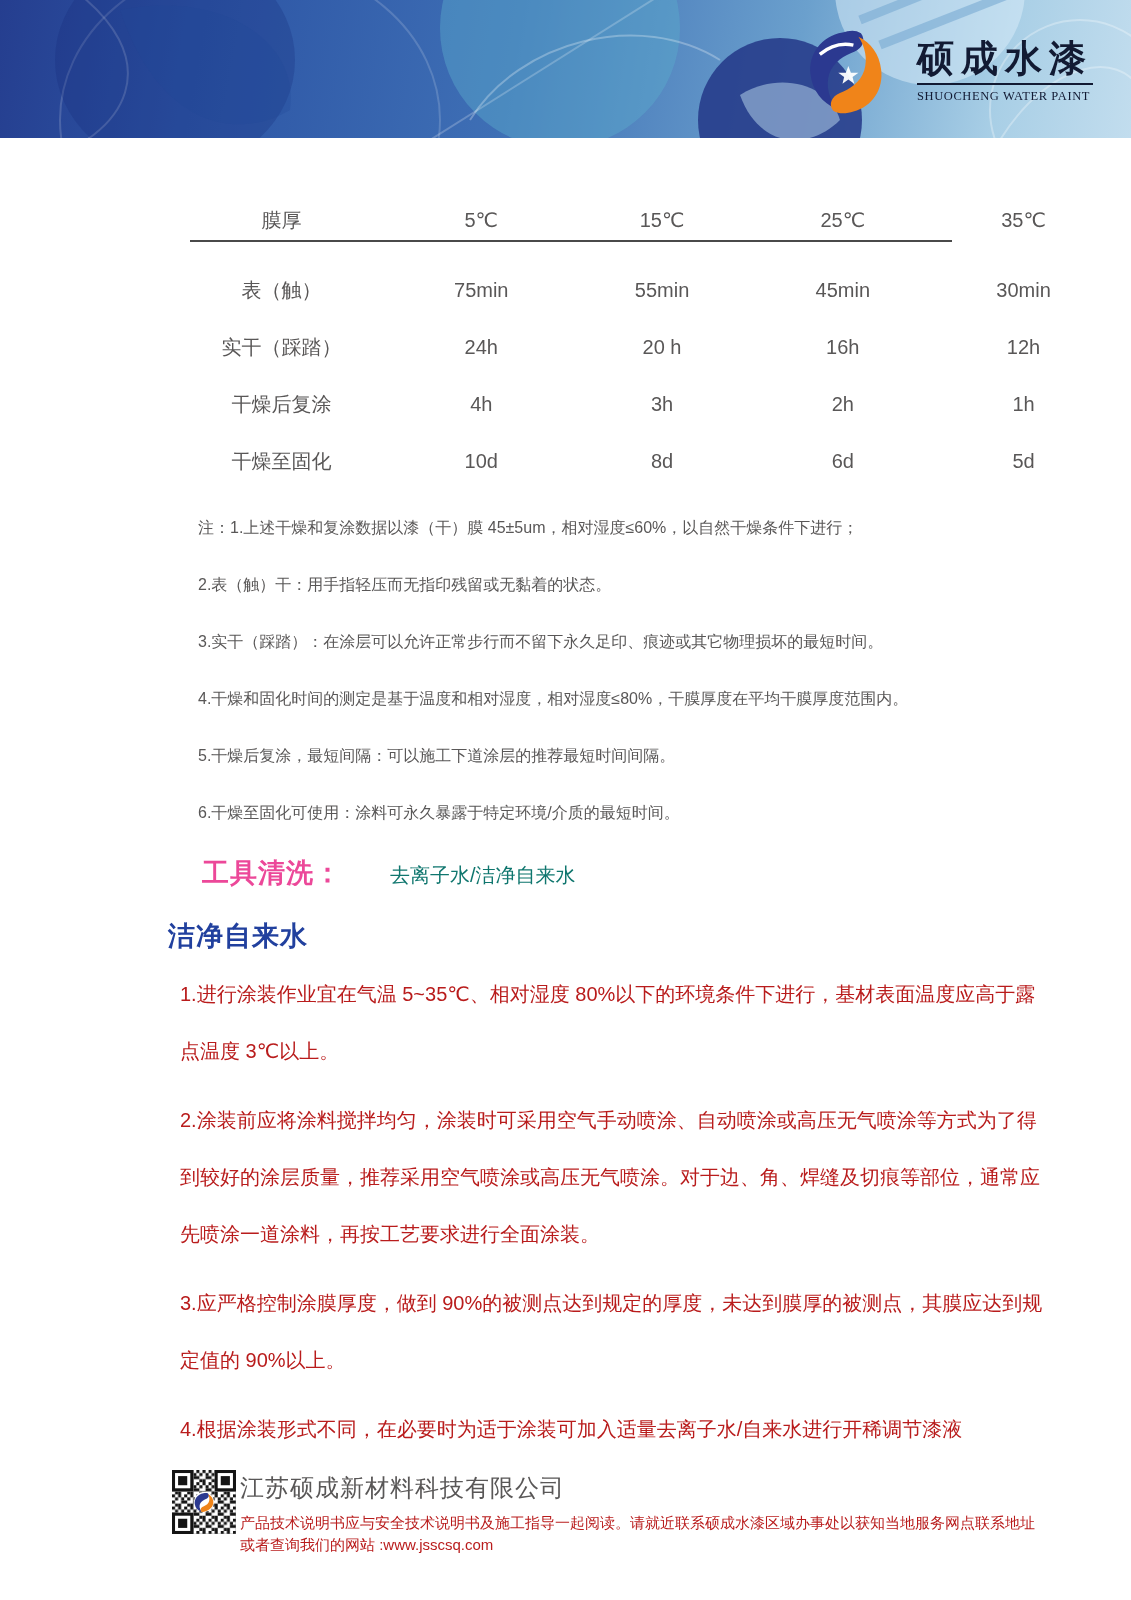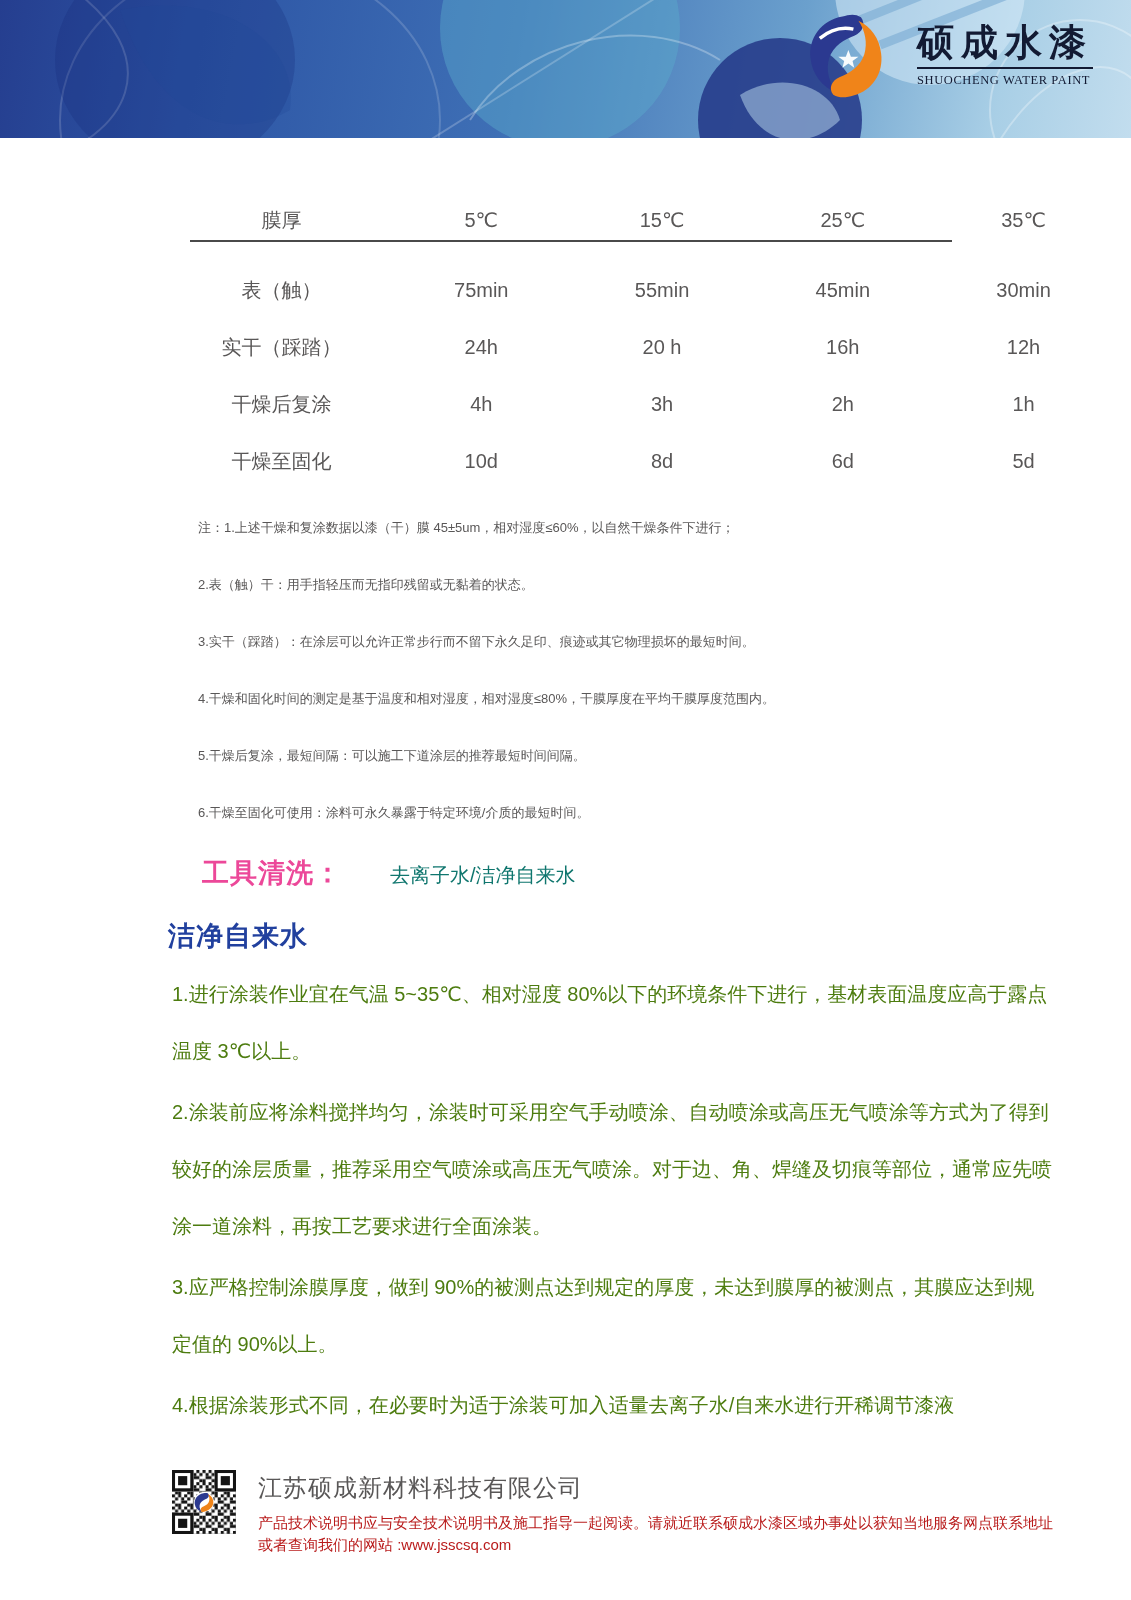--- a/index.html
+++ b/index.html
@@ -11,21 +11,21 @@
     font-family:"Liberation Sans","DejaVu Sans",sans-serif;
     color:#595757;
   }
 
   
   .banner{
     position:relative;height:138px;overflow:hidden;
     background:linear-gradient(100deg,#253e8f 0%,#2d55a5 18%,#3e6fb5 45%,#6ba0cd 70%,#a9cfe6 88%,#c2ddee 100%);
   }
   .banner-art{position:absolute;left:0;top:0;width:1131px;height:138px;display:block;}
-  .logo{position:absolute;top:8px;right:38px;display:flex;align-items:center;gap:30px;}
+  .logo{position:absolute;top:24px;right:38px;display:flex;align-items:center;gap:30px;}
   .emblem{width:84px;height:96px;display:block;}
   .logo-text{display:flex;flex-direction:column;}
   .logo-cn{
     font-family:"Liberation Serif","DejaVu Serif",serif;
     font-weight:700;font-size:37px;line-height:1.05;
     color:#121a33;letter-spacing:7px;white-space:nowrap;
   }
   .logo-rule{height:2px;background:#121a33;margin:5px 0 4px;}
   .logo-en{
     font-family:"Liberation Serif","DejaVu Serif",serif;
@@ -36,36 +36,36 @@
   
   .dry-table{margin:70px 0 0 190px;width:762px;}
   .dt-row{display:grid;grid-template-columns:24% 19% 19% 19% 19%;gap:36px;}
   .dt-cell{text-align:center;font-size:20px;height:24px;line-height:24px;white-space:nowrap;}
   .dt-rule{height:2px;background:#4a4a4a;margin-top:8px;}
   .dt-body .dt-row{margin-top:33px;}
   .dt-body .dt-row:first-child{margin-top:36px;}
 
   
   .notes{margin:40px 40px 0 198px;}
-  .notes p{margin:0 0 27px;font-size:13px;line-height:30px;color:#595757;}
+  .notes p{margin:0 0 27px;font-size:16px;line-height:30px;color:#595757;}
 
   
   .tool-clean{margin:25px 0 0 170px;display:flex;align-items:baseline;}
   .tool-clean .tc-label{font-size:27px;font-weight:700;color:#ec4899;letter-spacing:1px;white-space:nowrap;margin-left:32px;}
   .tool-clean .tc-value{font-size:20px;color:#0f766e;margin-left:48px;white-space:nowrap;}
 
   
   .section-title{margin:27px 0 0 168px;font-size:27px;font-weight:700;color:#21409e;letter-spacing:1px;}
 
   
   .paras{margin:12px 40px 0 168px;width:888px;}
-  .paras p{margin:4px;font-size:20px;line-height:57px;color:#4d7c0f;}
-
-  
-  .pfooter{position:absolute;left:152px;top:1470px;display:flex;gap:22px;width:950px;padding-left:20px;}
+  .paras p{margin:12px;font-size:20px;line-height:57px;color:#b91c1c;}
+
+  
+  .pfooter{position:absolute;left:152px;top:1470px;display:flex;gap:4px;width:950px;padding-left:20px;}
   .qr{width:64px;height:64px;flex:none;display:block;}
   .f-text{padding-top:2px;}
   .f-company{font-size:24px;color:#595757;margin:0 0 8px;letter-spacing:1px;}
   .f-line{font-size:15px;color:#b91c1c;line-height:22px;margin:0;}
 </style>
 </head>
 <body>
 
 <div class="page">
 

